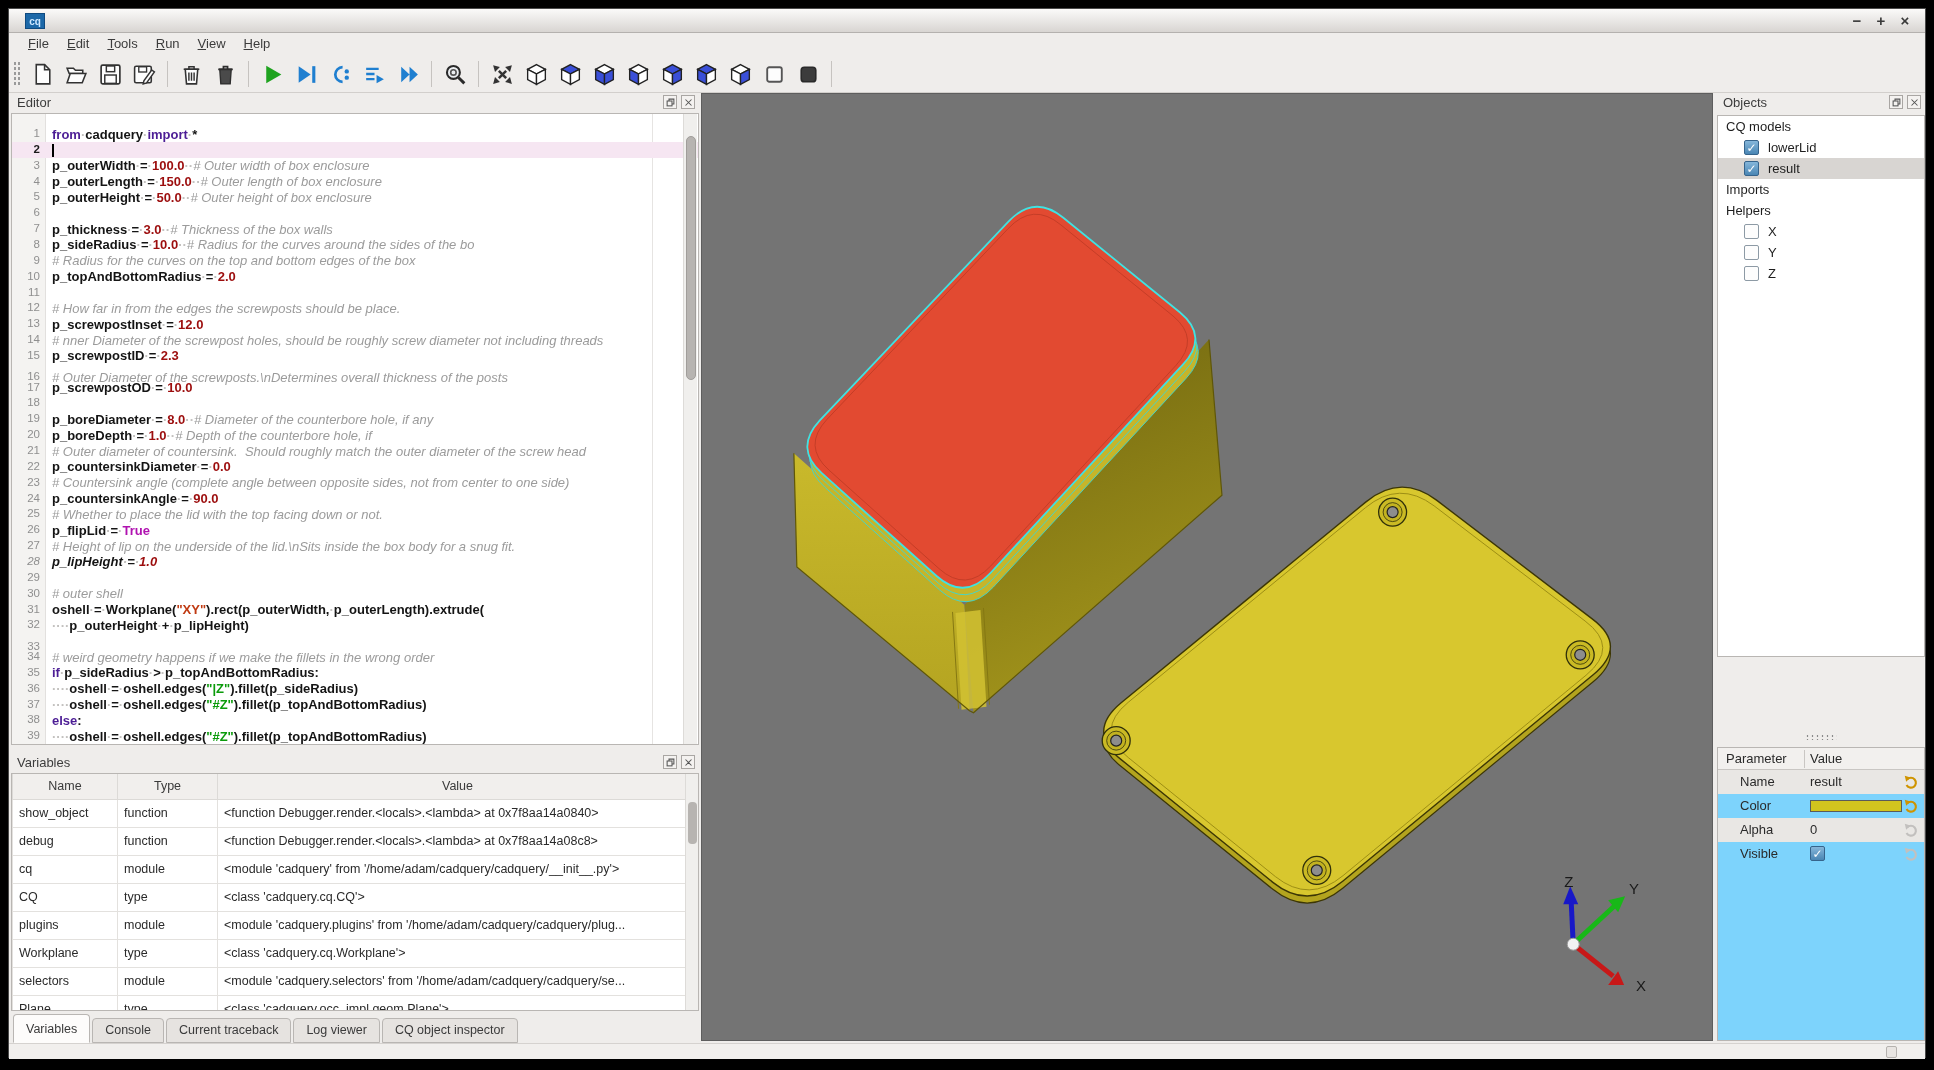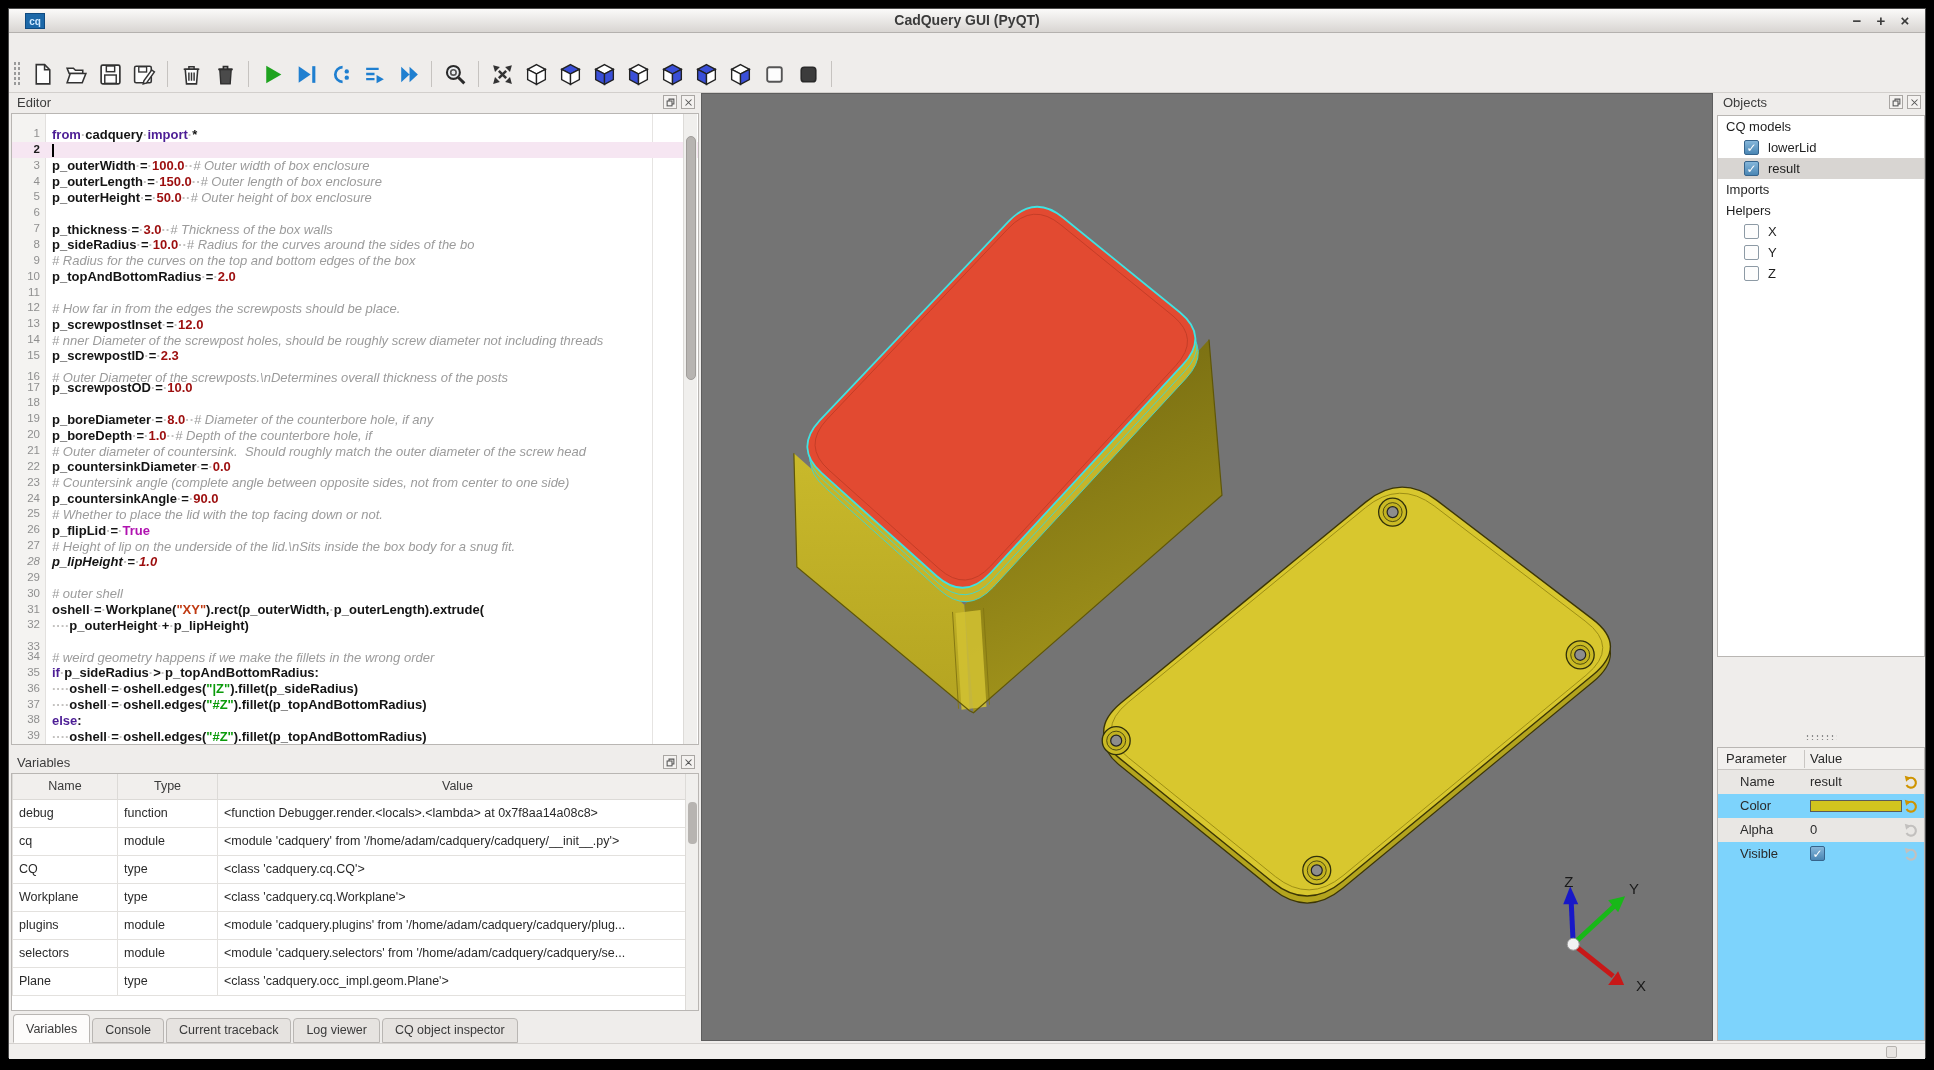--- a/index.html
+++ b/index.html
@@ -251,26 +251,26 @@
     <symbol id="sym-close" viewBox="0 0 12 12">
         <path d="M2 2 L10 10 M10 2 L2 10"></path>
       </symbol>
   </defs>
 </svg>
 
 <div id="win">
 
   <div id="titlebar">
     <div id="appicon">cq</div>
-    <div id="title">CadQuery GUI (PyQT)</div>
     <div class="winbtn" id="btn-min">−</div>
     <div class="winbtn" id="btn-max">+</div>
     <div class="winbtn" id="btn-close">×</div>
   </div>
 
+  <div id="menubar"><span class="menuitem"><span class="mn">F</span>ile</span><span class="menuitem"><span class="mn">E</span>dit</span><span class="menuitem"><span class="mn">T</span>ools</span><span class="menuitem"><span class="mn">R</span>un</span><span class="menuitem"><span class="mn">V</span>iew</span><span class="menuitem"><span class="mn">H</span>elp</span></div>
 
   <div id="toolbar">
     <div id="tbgrip"></div>
   <div class="tbbtn">
         <svg>
           <use href="#sym-new"></use>
         </svg>
       </div>
       <div class="tbbtn">
         <svg>
@@ -463,43 +463,48 @@
     <table id="vars-table">
       <thead>
           <tr id="vars-cols">
             <th style="width: 105px;">Name</th>
             <th style="width: 100px;">Type</th>
             <th>Value</th>
           </tr>
         </thead>
       <tbody id="vars-rows">
           <tr>
+            <td>show_object</td>
+            <td>function</td>
+            <td>&lt;function Debugger.render.&lt;locals&gt;.&lt;lambda&gt; at 0x7f8aa14a0840&gt;</td>
+          </tr>
+          <tr>
             <td>debug</td>
             <td>function</td>
             <td>&lt;function Debugger.render.&lt;locals&gt;.&lt;lambda&gt; at 0x7f8aa14a08c8&gt;</td>
           </tr>
           <tr>
             <td>cq</td>
             <td>module</td>
             <td>&lt;module 'cadquery' from '/home/adam/cadquery/cadquery/__init__.py'&gt;</td>
           </tr>
           <tr>
             <td>CQ</td>
             <td>type</td>
             <td>&lt;class 'cadquery.cq.CQ'&gt;</td>
           </tr>
           <tr>
+            <td>plugins</td>
+            <td>module</td>
+            <td>&lt;module 'cadquery.plugins' from '/home/adam/cadquery/cadquery/plug...</td>
+          </tr>
+          <tr>
             <td>Workplane</td>
             <td>type</td>
             <td>&lt;class 'cadquery.cq.Workplane'&gt;</td>
-          </tr>
-          <tr>
-            <td>plugins</td>
-            <td>module</td>
-            <td>&lt;module 'cadquery.plugins' from '/home/adam/cadquery/cadquery/plug...</td>
           </tr>
           <tr>
             <td>selectors</td>
             <td>module</td>
             <td>&lt;module 'cadquery.selectors' from '/home/adam/cadquery/cadquery/se...</td>
           </tr>
           <tr>
             <td>Plane</td>
             <td>type</td>
             <td>&lt;class 'cadquery.occ_impl.geom.Plane'&gt;</td>

